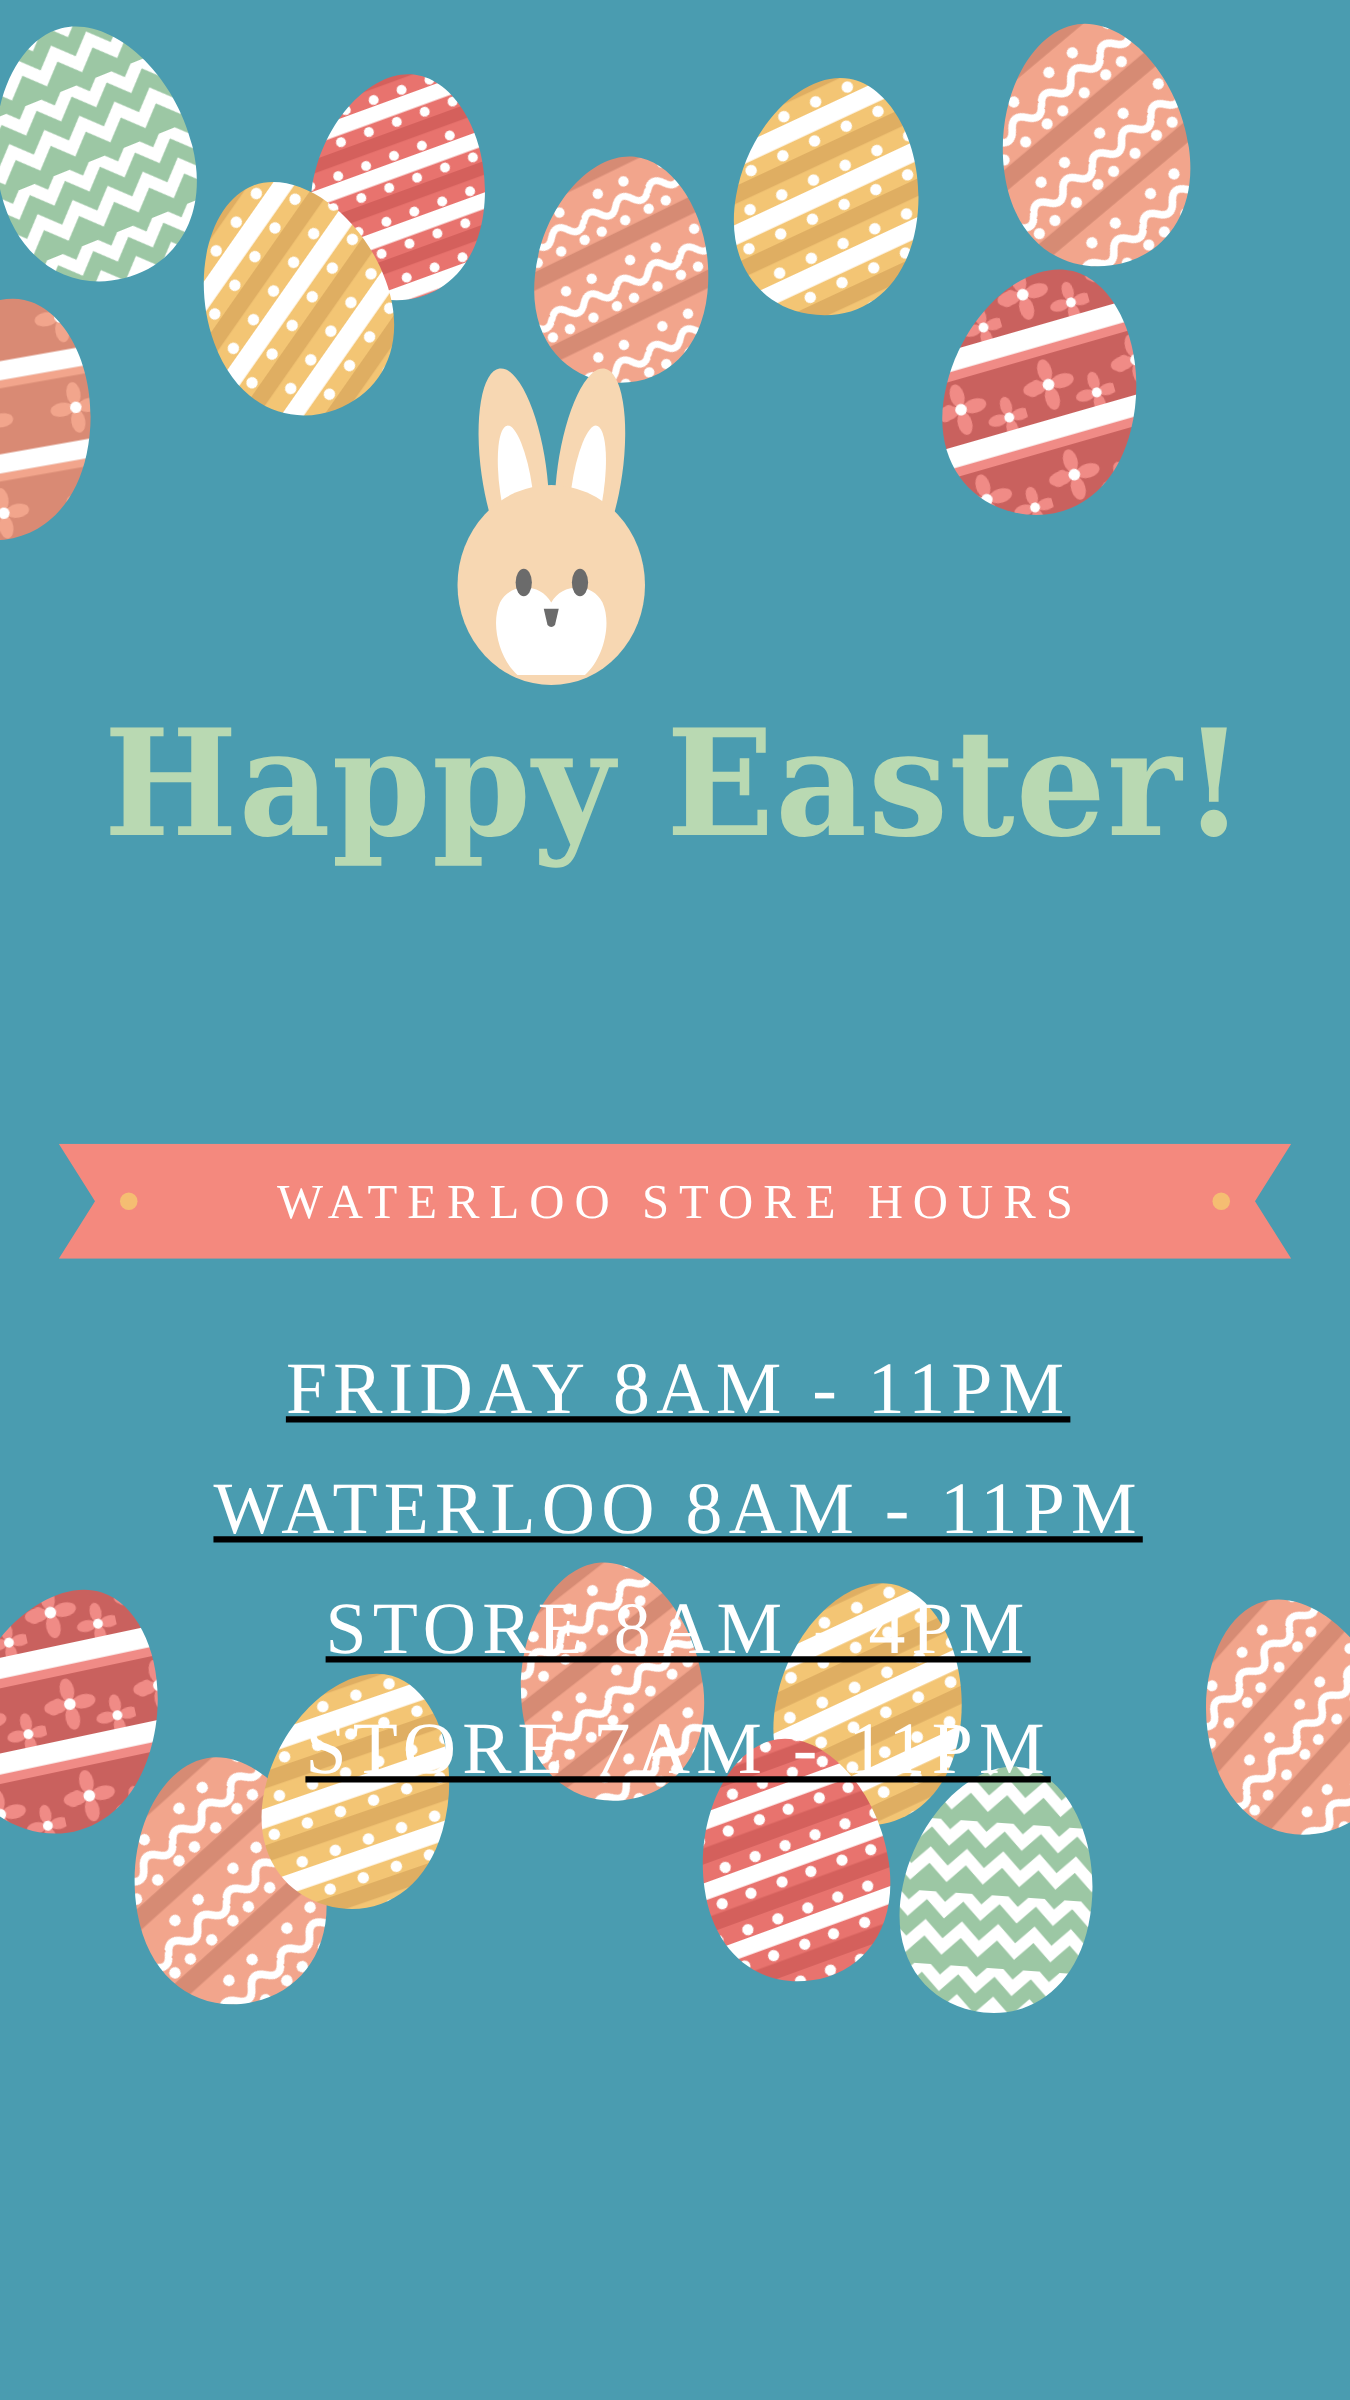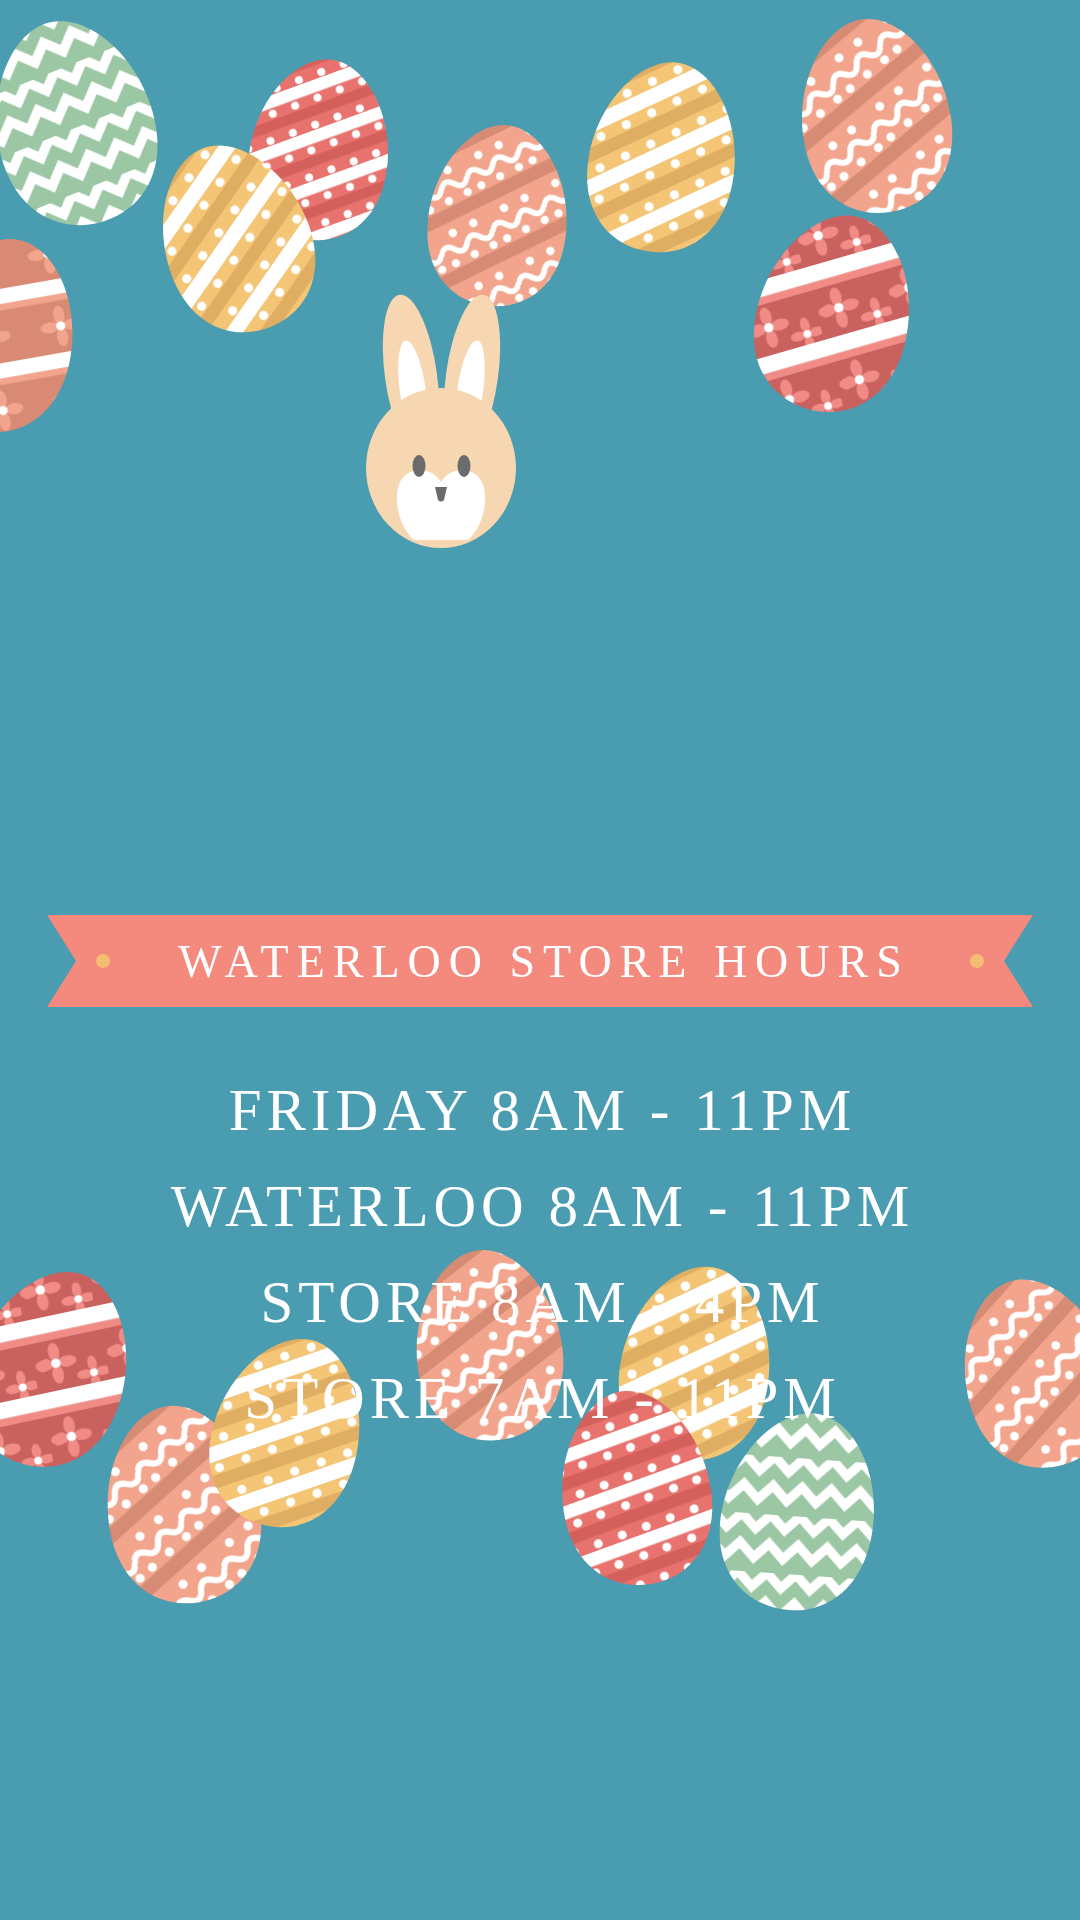--- a/index.html
+++ b/index.html
@@ -63,33 +63,34 @@
     height: 100%;
   }
   .ribbon-label {
     position: absolute;
     inset: 0;
     display: flex;
     align-items: center;
     justify-content: center;
     color: #ffffff;
     font-family: "Liberation Serif", "DejaVu Serif", serif;
-    font-size: 46px;
+    font-size: 39px;
     letter-spacing: 8px;
     text-indent: 8px;
     white-space: nowrap;
   }
 
   
   .hours {
     position: absolute;
     left: 0;
     top: 1062px;
     width: 1080px;
     text-align: center;
+    text-decoration: underline;
   }
   .hours-line {
     color: #ffffff;
     font-family: "Liberation Serif", "DejaVu Serif", serif;
     font-size: 59px;
     letter-spacing: 5px;
     text-indent: 5px;
     white-space: nowrap;
     height: 96px;
     line-height: 96px;
@@ -293,20 +294,23 @@
                  C 474 466, 450 466, 441 482 Z" fill="#ffffff"></path>
       </g>
 
       <ellipse cx="419" cy="466" rx="6.5" ry="11" fill="#6b6b6b"></ellipse>
       <ellipse cx="464" cy="466" rx="6.5" ry="11" fill="#6b6b6b"></ellipse>
 
       <path d="M435 487 L447 487 L444 500 Q441 503 438 500 Z" fill="#6b6b6b"></path>
     </g>
   </svg>
 
+  <div class="heading-wrap">
+    <span class="heading">Happy Easter!</span>
+  </div>
 
   <div class="ribbon">
     <svg viewBox="0 0 986 92" preserveAspectRatio="none" xmlns="http://www.w3.org/2000/svg">
       <path d="M0 0 L986 0 L957 46 L986 92 L0 92 L29 46 Z" fill="#f4897e"></path>
     </svg>
     <svg viewBox="0 0 986 92" preserveAspectRatio="none" xmlns="http://www.w3.org/2000/svg">
       <circle cx="56" cy="46" r="7" fill="#f5bd72"></circle>
       <circle cx="930" cy="46" r="7" fill="#f5bd72"></circle>
     </svg>
     <div class="ribbon-label">WATERLOO STORE HOURS</div>

